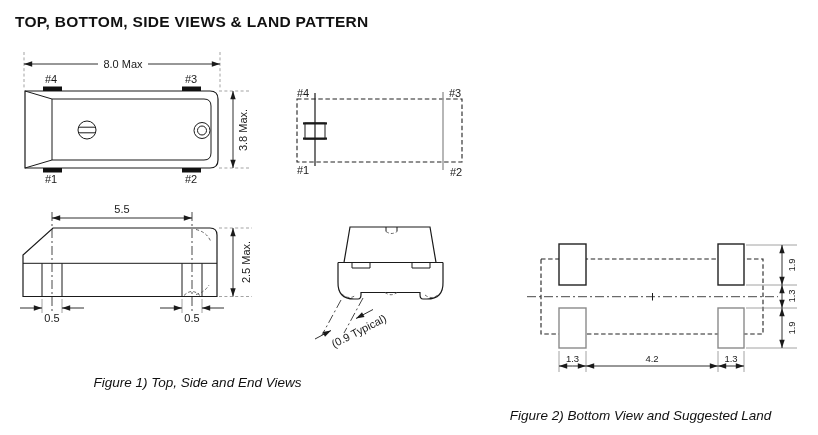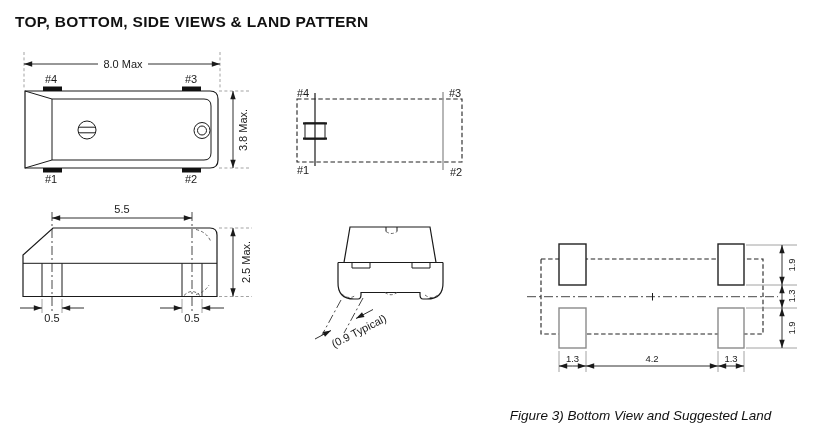--- a/index.html
+++ b/index.html
@@ -176,16 +176,17 @@
       <line class="dim" x1="782" y1="245" x2="782" y2="285" marker-start="url(#arw)" marker-end="url(#arw)"></line>
       <line class="dim" x1="782" y1="285" x2="782" y2="308" marker-start="url(#arw)" marker-end="url(#arw)"></line>
       <line class="dim" x1="782" y1="308" x2="782" y2="348" marker-start="url(#arw)" marker-end="url(#arw)"></line>
       <text class="dims" x="791" y="269" text-anchor="middle" transform="rotate(-90 791 265)">1.9</text>
       <text class="dims" x="791" y="300" text-anchor="middle" transform="rotate(-90 791 296)">1.3</text>
       <text class="dims" x="791" y="332" text-anchor="middle" transform="rotate(-90 791 328)">1.9</text>
     </g>
   </svg>
 
   <div class="cap cap1">
+    <div>Figure 1) Top, Side and End Views</div>
   </div>
-  <div class="cap cap2">Figure 3) Bottom View  and Suggested  Land</div>
+  <div class="cap cap2">Figure 2) Bottom View  and Suggested  Land</div>
 
 </div>
 
 </body></html>

